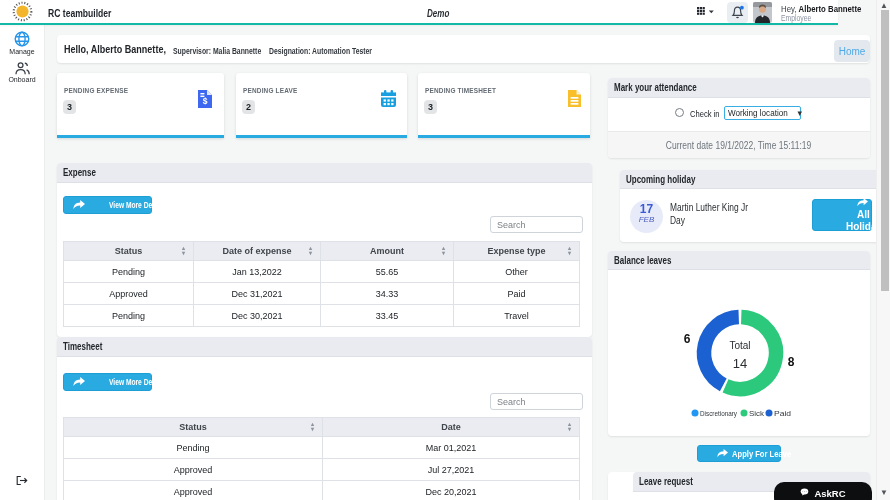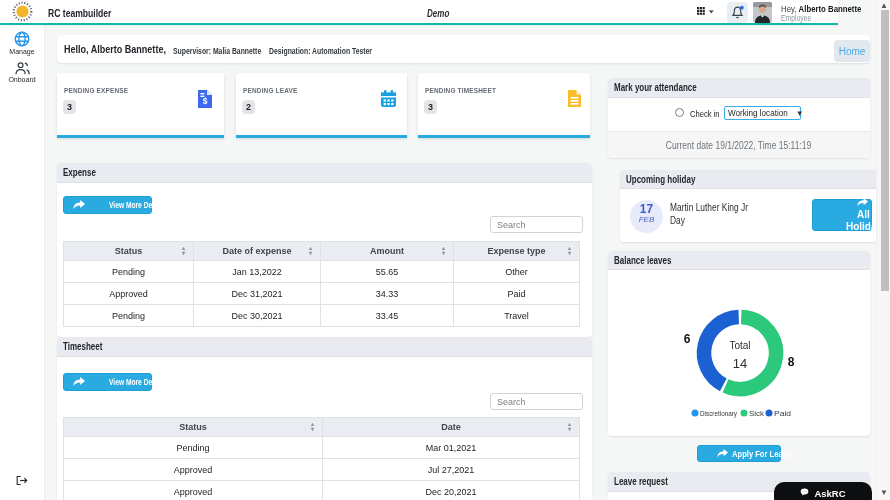--- a/index.html
+++ b/index.html
@@ -81,21 +81,21 @@
 #holname { position:absolute; left:50px; top:31px; font-size:10px; color:#2b2f33; line-height:13px; transform:scaleX(.84); transform-origin:0 0; white-space:nowrap; }
 #allhol { position:absolute; left:192px; top:29px; width:60px; height:32px; font-size:10px; flex-direction:column; gap:0; line-height:12px; }
 
 #balance { left:608px; top:251px; width:262px; height:185px; }
 #balance .phead { height:19px; }
 
 #applybtn { position:absolute; left:697px; top:445px; width:84px; height:17px; font-size:9.5px; white-space:nowrap; }
 #applybtn i { font-style:normal; display:inline-block; transform:scaleX(.8); transform-origin:0 50%; }
 
 #leavereq { left:608px; top:472px; width:262px; height:40px; }
-#leavereq .phead { height:20px; }
+#leavereq .phead { height:20px;margin-left:25px; }
 
 
 #askrc { position:absolute; left:774px; top:482px; width:98px; height:26px; background:#0c0e0f; border-radius:10px; color:#fff; font-size:9.5px; font-weight:bold; display:flex; align-items:flex-start; justify-content:center; gap:5px; z-index:8; padding-top:6px; }
 
 
 #sb { position:absolute; right:0; top:0; width:14px; height:500px; background:#f7f7f8; z-index:9; border-left:1px solid #ededed; }
 #sbthumb { position:absolute; left:4px; top:10px; width:8px; height:281px; background:#bfbfbf; }
 .sbarrow { position:absolute; left:0; width:14px; text-align:center; font-size:8px; color:#505458; }
 </style>
 </head>

